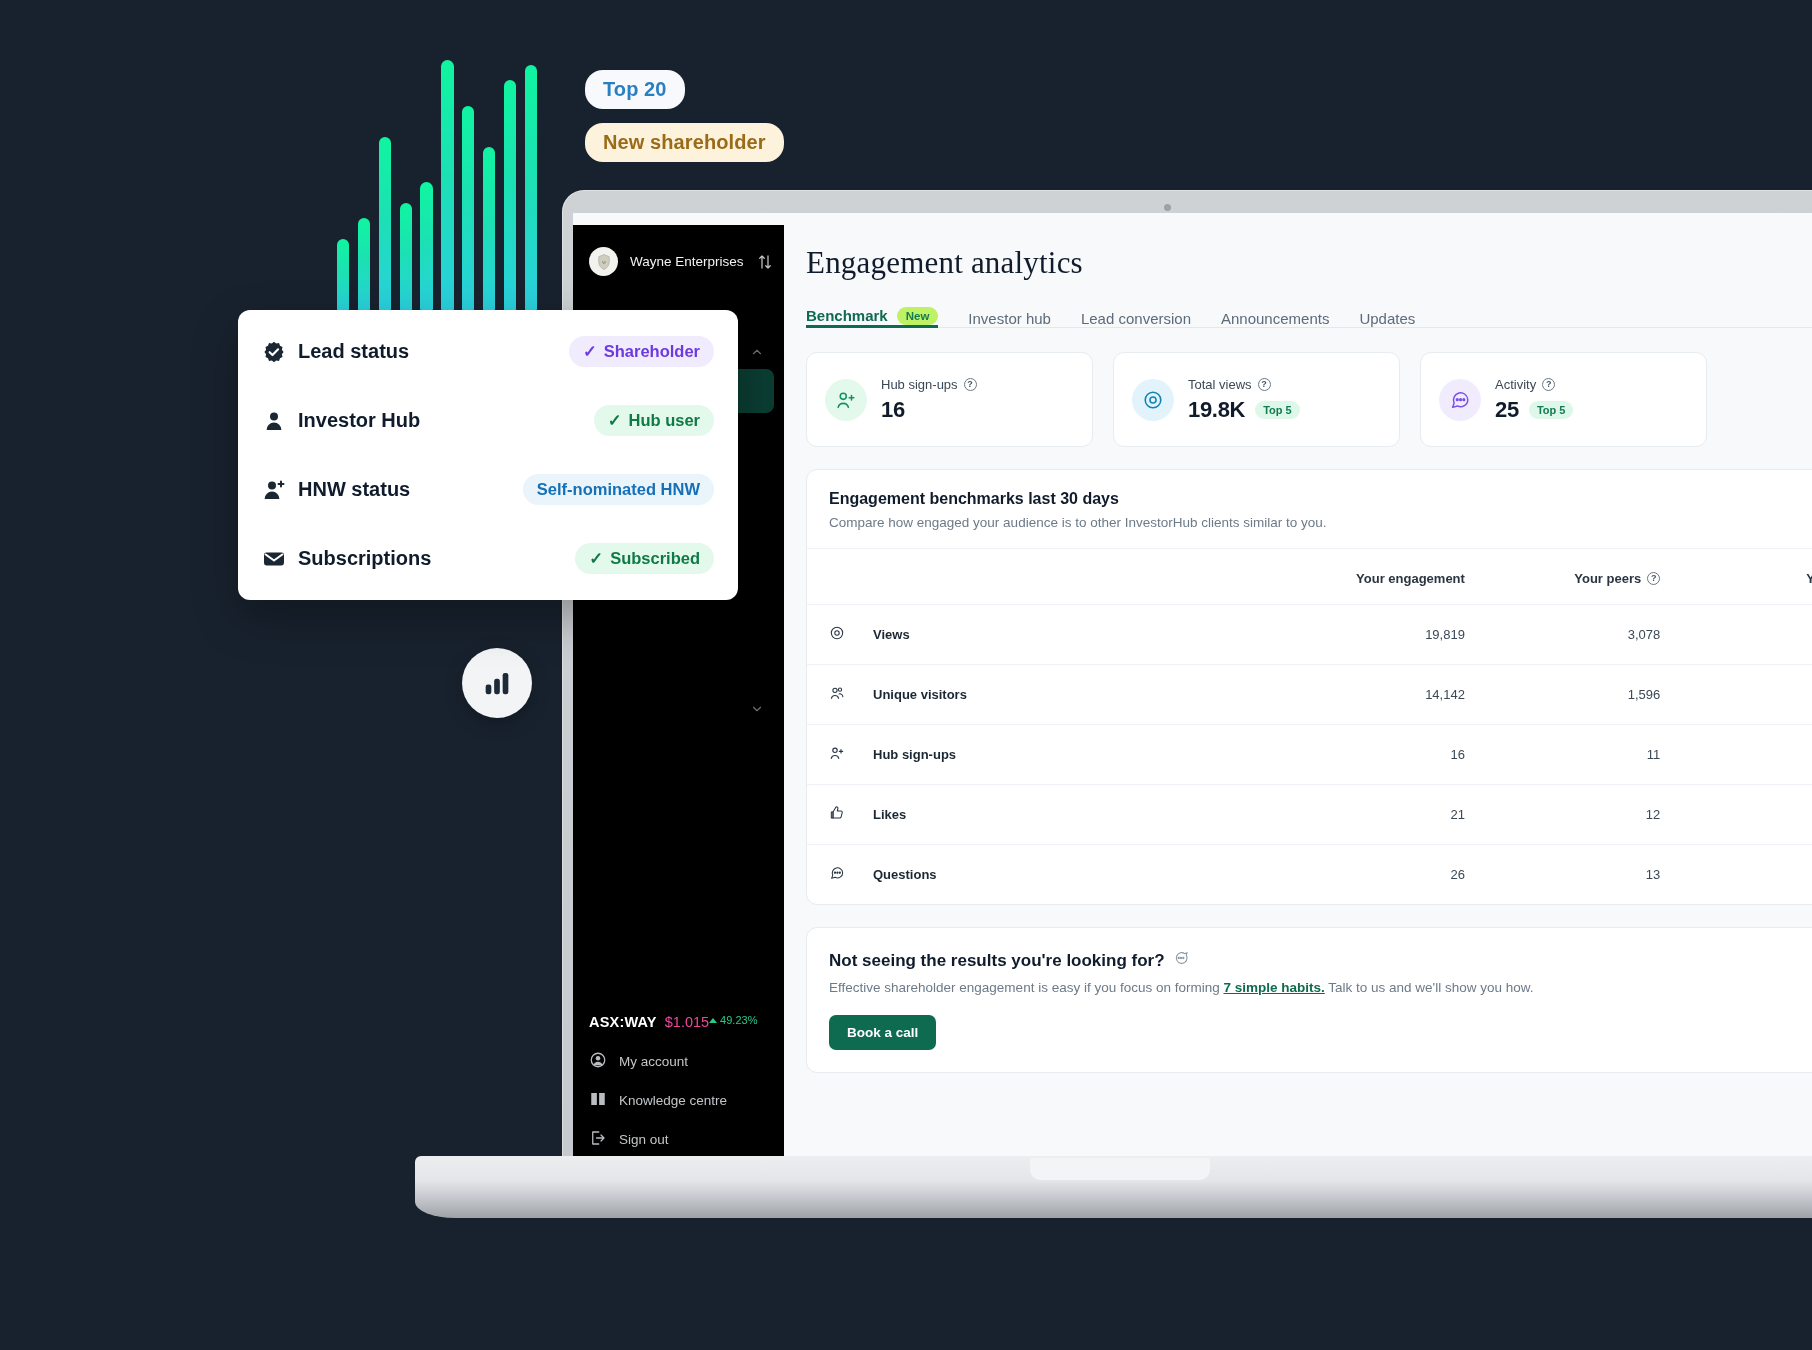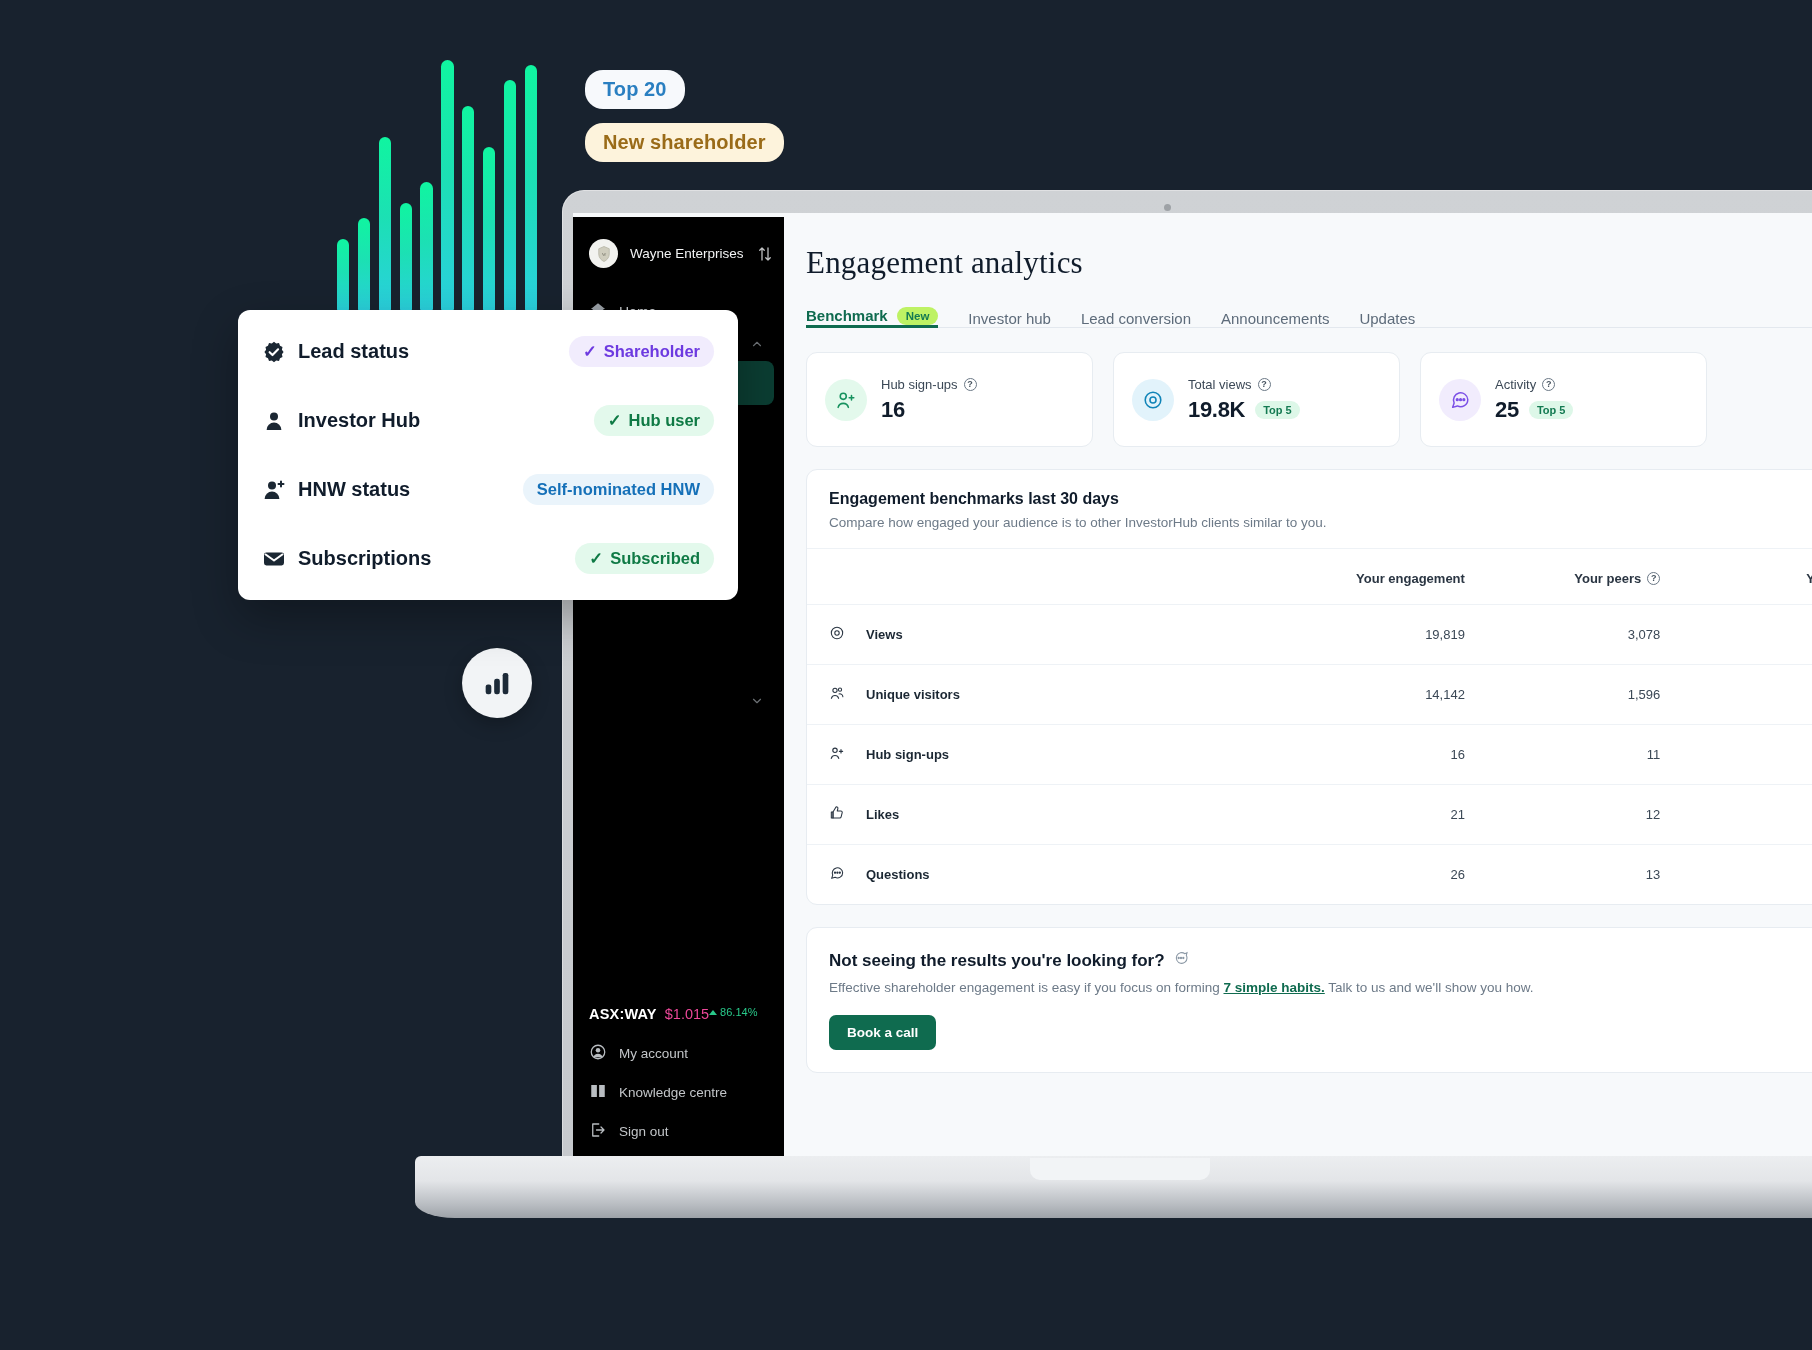--- a/index.html
+++ b/index.html
@@ -45,21 +45,21 @@
     background:linear-gradient(180deg,#eceef0 0%,#e3e5e8 40%,#b9bdc2 78%,#9da2a8 100%);
     border-radius:6px 6px 40px 40px / 6px 6px 16px 16px;
   }
   .laptop-notch {
     position:absolute; left:1030px; top:1158px; width:180px; height:22px;
     background:#f2f4f6; border-radius:0 0 10px 10px;
   }
 
   
   .sidebar {
-    position:absolute; left:0; top:4px; width:211px; height:100%;
+    position:absolute; left:0; top:12px; width:211px; height:100%;
     background:#000; color:#e6e8ea; display:flex; flex-direction:column;
   }
   .org { display:flex; align-items:center; gap:12px; padding:22px 16px 0 16px; }
   .org-logo {
     width:29px; height:29px; border-radius:50%; background:#f2f2ef;
     display:flex; align-items:center; justify-content:center; flex:none;
   }
   .org-logo svg { width:18px; height:18px; }
   .org-name { font-size:13.5px; font-weight:500; color:#f2f3f4; flex:1; white-space:nowrap; }
   .org-swap { width:18px; height:18px; opacity:.85; flex:none; }
@@ -104,21 +104,21 @@
 
   .panel { margin-top:22px; margin-right:0; background:#fff; border:1px solid #e7ecf1; border-radius:11px; width:1030px; }
   .panel-head { padding:20px 22px 18px 22px; border-bottom:1px solid #eef2f6; }
   .panel-title { font-size:16px; font-weight:700; color:#101c2b; }
   .panel-sub { font-size:13.5px; color:#6d7a88; margin-top:7px; }
   .tbl { width:100%; border-collapse:collapse; }
   .tbl th { font-size:13px; font-weight:600; color:#2a3542; padding:22px 0 18px 0; text-align:right; }
   .tbl th.c1 { text-align:left; padding-left:22px; }
   .tbl td { font-size:13px; color:#3b4856; padding:20px 0; text-align:right; border-top:1px solid #eef2f6; }
   .tbl td.c1 { text-align:left; padding-left:22px; }
-  .tbl .metric { display:flex; align-items:center; gap:21px; font-weight:600; color:#1b2733; }
+  .tbl .metric { display:flex; align-items:center; gap:28px; font-weight:600; color:#1b2733; }
   .tbl .metric svg { width:16px; height:16px; flex:none; }
   .th-help { display:inline-flex; align-items:center; gap:6px; }
   col.w1{width:42%} col.w2{width:22%} col.w3{width:19%} col.w4{width:17%}
 
   .cta { margin-top:22px; background:#fff; border:1px solid #e7ecf1; border-radius:11px; width:1030px; padding:22px; }
   .cta-title { font-size:17px; font-weight:700; color:#101c2b; display:flex; align-items:center; gap:8px; }
   .cta-title svg { width:16px; height:16px; }
   .cta-text { font-size:13.5px; color:#6d7a88; margin-top:9px; }
   .cta-text a { color:#0f6b4f; font-weight:700; text-decoration:underline; }
   .cta-btn { margin-top:20px; display:inline-block; background:#0f6b4f; color:#fff; font-size:13.5px; font-weight:600; padding:10px 18px; border-radius:7px; }
@@ -223,21 +223,21 @@
             </svg>
         </div>
 
         <div style="flex:1"></div>
 
         <div class="ticker">
           <span class="ticker-code">ASX:WAY</span>
           <span class="ticker-price">$1.015</span>
           <span class="ticker-chg">
             <span class="up"></span>
-            <span>86.14%</span>
+            <span>49.23%</span>
           </span>
         </div>
 
         <div class="footer-nav">
           <div class="nav-item">
             <span>
               <svg viewBox="0 0 24 24" fill="none" stroke="#b9bdc1" stroke-width="1.7">
                   <circle cx="12" cy="12" r="9"></circle>
                   <circle cx="12" cy="9.5" r="3" fill="#b9bdc1" stroke="none"></circle>
                   <path d="M5.8 19a6.4 6.4 0 0 1 12.4 0" fill="#b9bdc1" stroke="none"></path>

